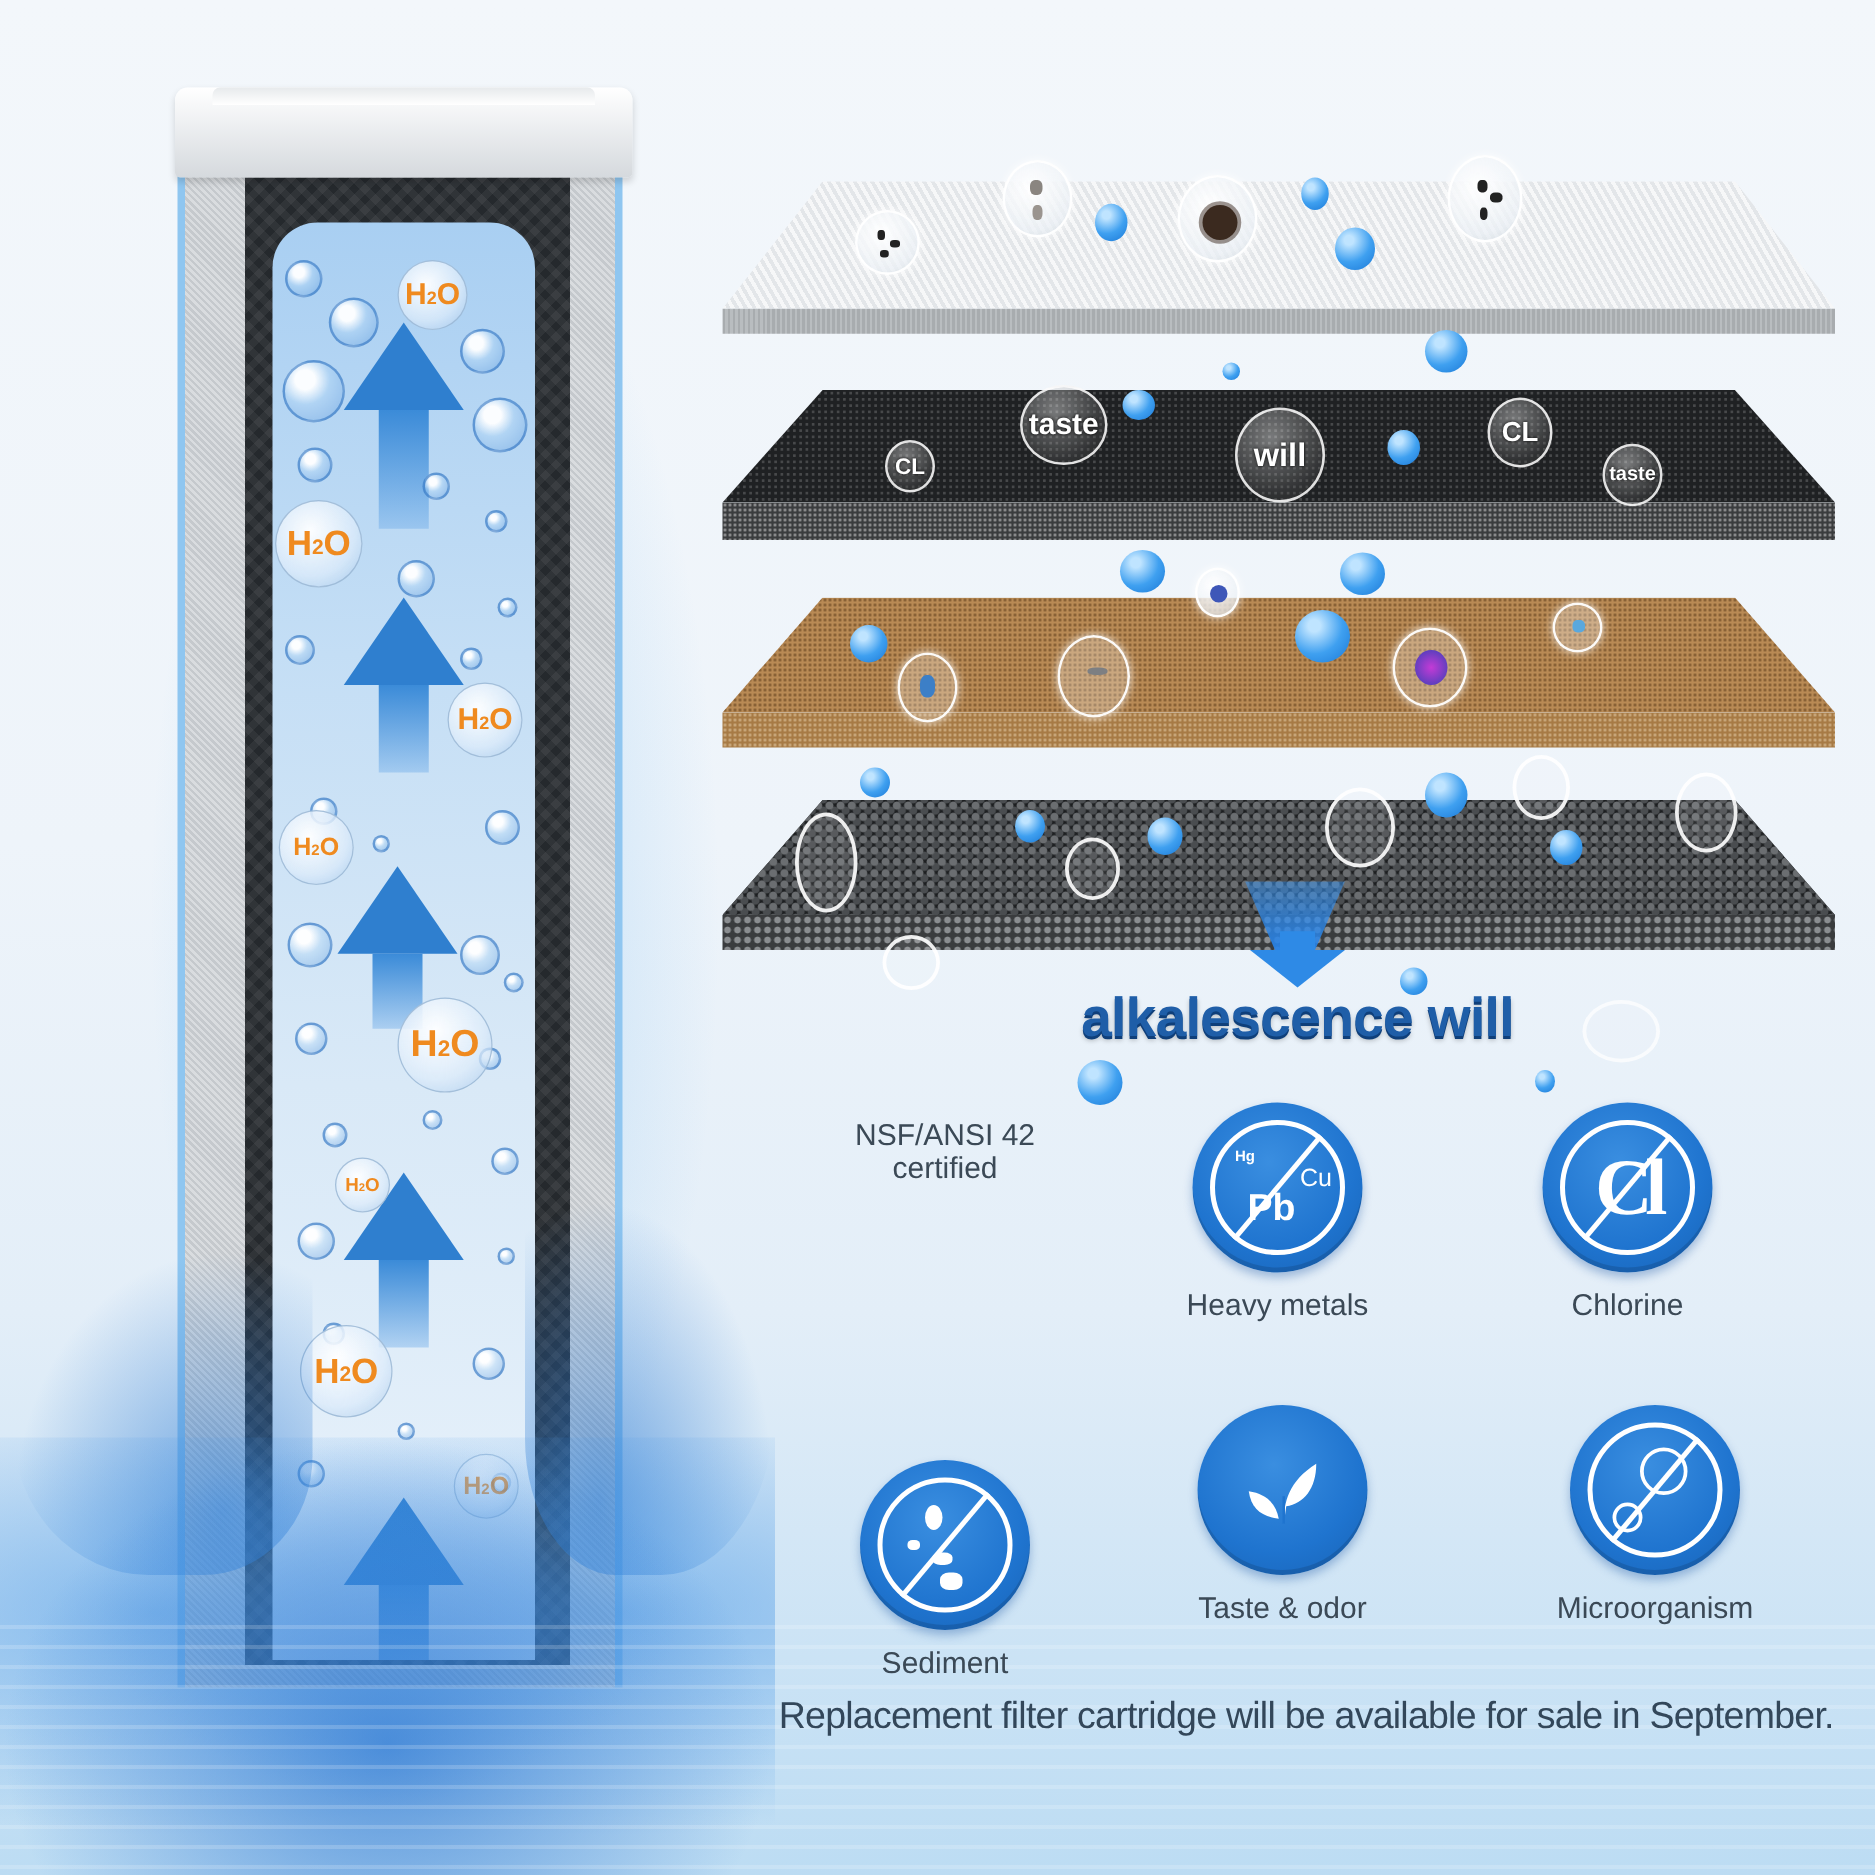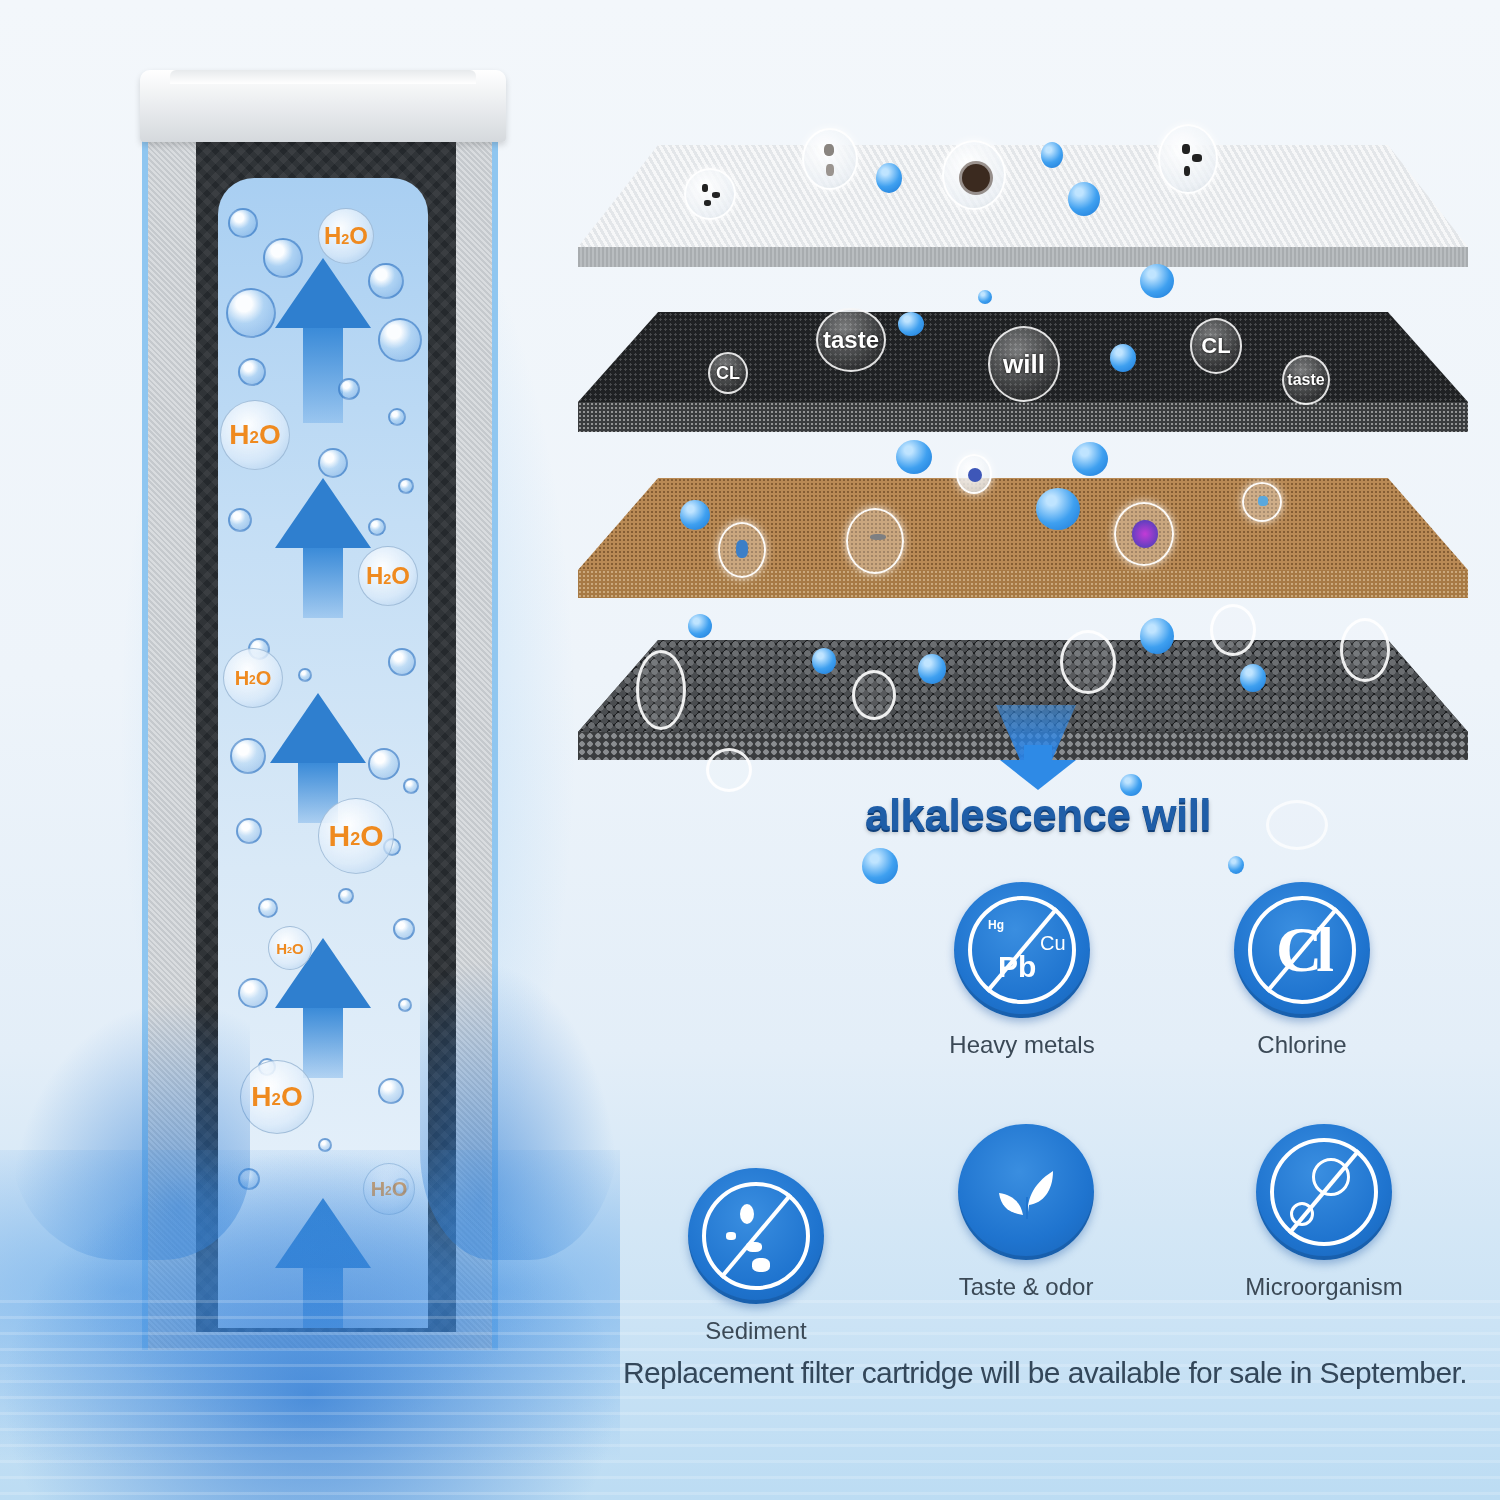--- a/index.html
+++ b/index.html
@@ -410,20 +410,24 @@
 <div class="drop" style="left:1228px;top:856px;width:16px;height:18px"></div>
 <div class="drop" style="left:1120px;top:774px;width:22px;height:22px"></div>
 
 <div class="abs down-funnel"></div>
 <div class="abs down-shaft"></div>
 <div class="abs down-arrow"></div>
 
 <div class="abs alk-title">alkalescence will</div>
 
 <div class="feature" style="left:636px;top:882px">
+  <div class="feat-label">
+    <div>NSF/ANSI 42</div>
+    <div>certified</div>
+  </div>
 </div>
 
 <div class="feature" style="left:902px;top:882px">
   <div class="feat-icon">
     <div class="ring"></div>
     <div class="slash"></div>
     <span class="metal" style="left:34px;top:36px;font-size:12px;font-weight:bold">Hg</span>
     <span class="metal" style="left:86px;top:50px;font-size:20px;font-weight:normal">Cu</span>
     <span class="metal" style="left:44px;top:68px;font-size:30px">Pb</span>
   </div>

